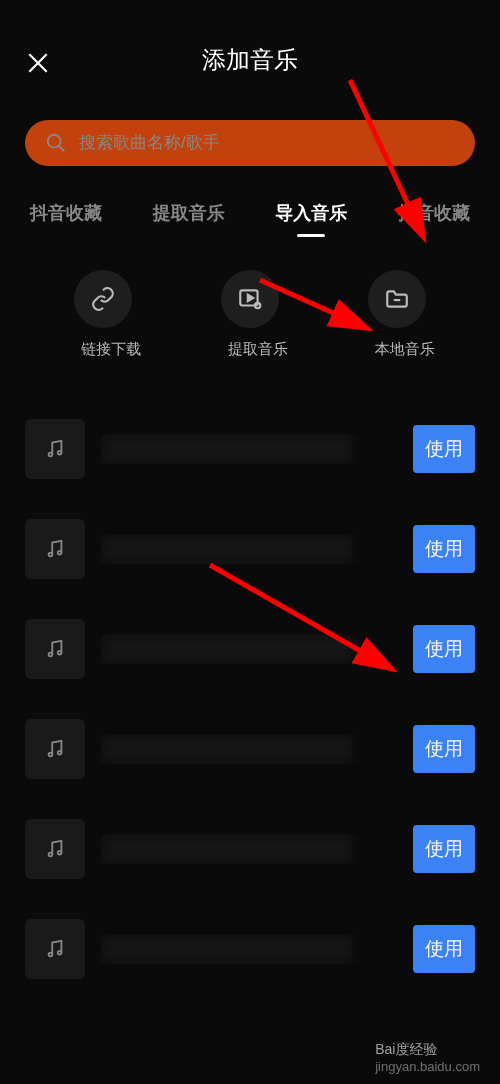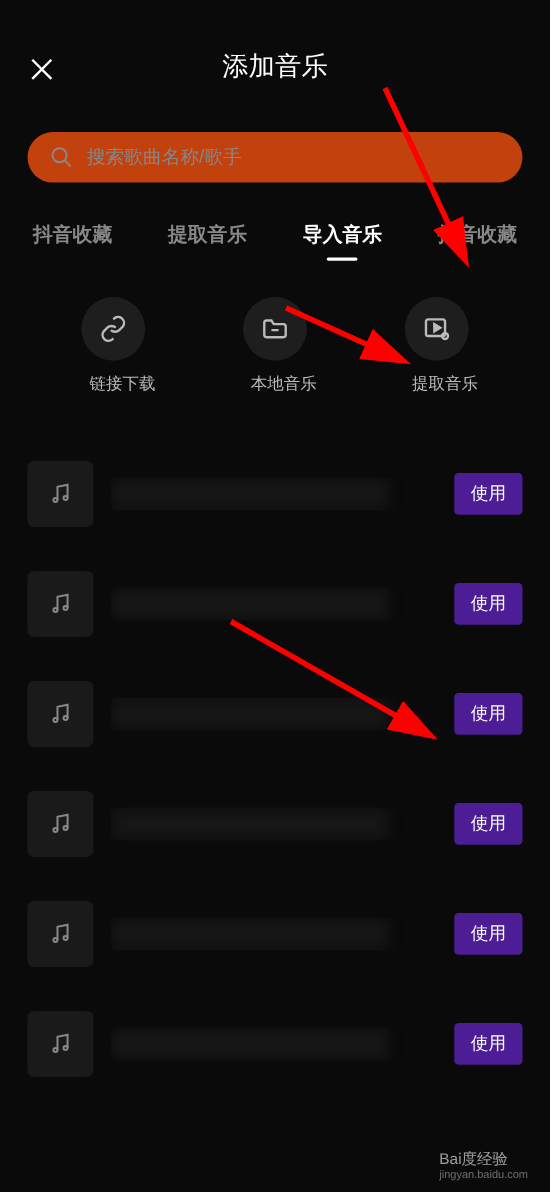--- a/index.html
+++ b/index.html
@@ -138,43 +138,43 @@
   }
   .row .meta .blur {
     width: 85%;
     height: 30px;
     background: #161616;
     border-radius: 4px;
     filter: blur(6px);
   }
   .row .use-btn {
     width: 62px;
-    height: 38px;
-    background: #4c1d95;
+    height: 48px;
+    background: #3b82f6;
     color: #fff;
     border: none;
     border-radius: 4px;
-    font-size: 16px;
+    font-size: 19px;
     cursor: pointer;
     flex-shrink: 0;
   }
   
   .arrow {
     position: absolute;
     pointer-events: none;
   }
   .watermark {
     position: absolute;
     right: 20px;
     bottom: 10px;
     font-size: 14px;
     color: rgba(255,255,255,0.6);
   }
   .watermark .sub {
-    font-size: 10px;
+    font-size: 13px;
     color: rgba(255,255,255,0.4);
     display:block;
     text-align:right;
   }
 </style>
 </head>
 <body>
 
 <div class="header">
   <div class="close-btn">
@@ -207,35 +207,35 @@
       <svg viewBox="0 0 24 24" fill="none" stroke="#bbb" stroke-width="2">
           <path d="M10 13a5 5 0 0 0 7 0l3-3a5 5 0 0 0-7-7l-1 1"></path>
           <path d="M14 11a5 5 0 0 0-7 0l-3 3a5 5 0 0 0 7 7l1-1"></path>
         </svg>
     </div>
     <span class="opt-label">链接下载</span>
   </div>
   <div class="import-opt">
     <div class="circle">
       <svg viewBox="0 0 24 24" fill="none" stroke="#bbb" stroke-width="2">
-          <path d="M3 7a2 2 0 0 1 2-2h4l2 3h8a2 2 0 0 1 2 2v7a2 2 0 0 1-2 2H5a2 2 0 0 1-2-2z"></path>
-          <line x1="9" y1="13" x2="15" y2="13"></line>
-        </svg>
-    </div>
-    <span class="opt-label">本地音乐</span>
+          <rect x="3" y="4" width="16" height="14" rx="2"></rect>
+          <polygon points="10,8 10,14 15,11" fill="#bbb"></polygon>
+          <circle cx="19" cy="18" r="2.5"></circle>
+        </svg>
+    </div>
+    <span class="opt-label">提取音乐</span>
   </div>
   <div class="import-opt">
     <div class="circle">
       <svg viewBox="0 0 24 24" fill="none" stroke="#bbb" stroke-width="2">
-          <rect x="3" y="4" width="16" height="14" rx="2"></rect>
-          <polygon points="10,8 10,14 15,11" fill="#bbb"></polygon>
-          <circle cx="19" cy="18" r="2.5"></circle>
-        </svg>
-    </div>
-    <span class="opt-label">提取音乐</span>
+          <path d="M3 7a2 2 0 0 1 2-2h4l2 3h8a2 2 0 0 1 2 2v7a2 2 0 0 1-2 2H5a2 2 0 0 1-2-2z"></path>
+          <line x1="9" y1="13" x2="15" y2="13"></line>
+        </svg>
+    </div>
+    <span class="opt-label">本地音乐</span>
   </div>
 </div>
 
 <div class="list">
   <div class="row">
     <div class="thumb">
       <svg viewBox="0 0 24 24" fill="none" stroke="#888" stroke-width="2">
           <path d="M9 18V5l10-2v13"></path>
           <circle cx="7" cy="18" r="2"></circle>
           <circle cx="17" cy="16" r="2"></circle>

